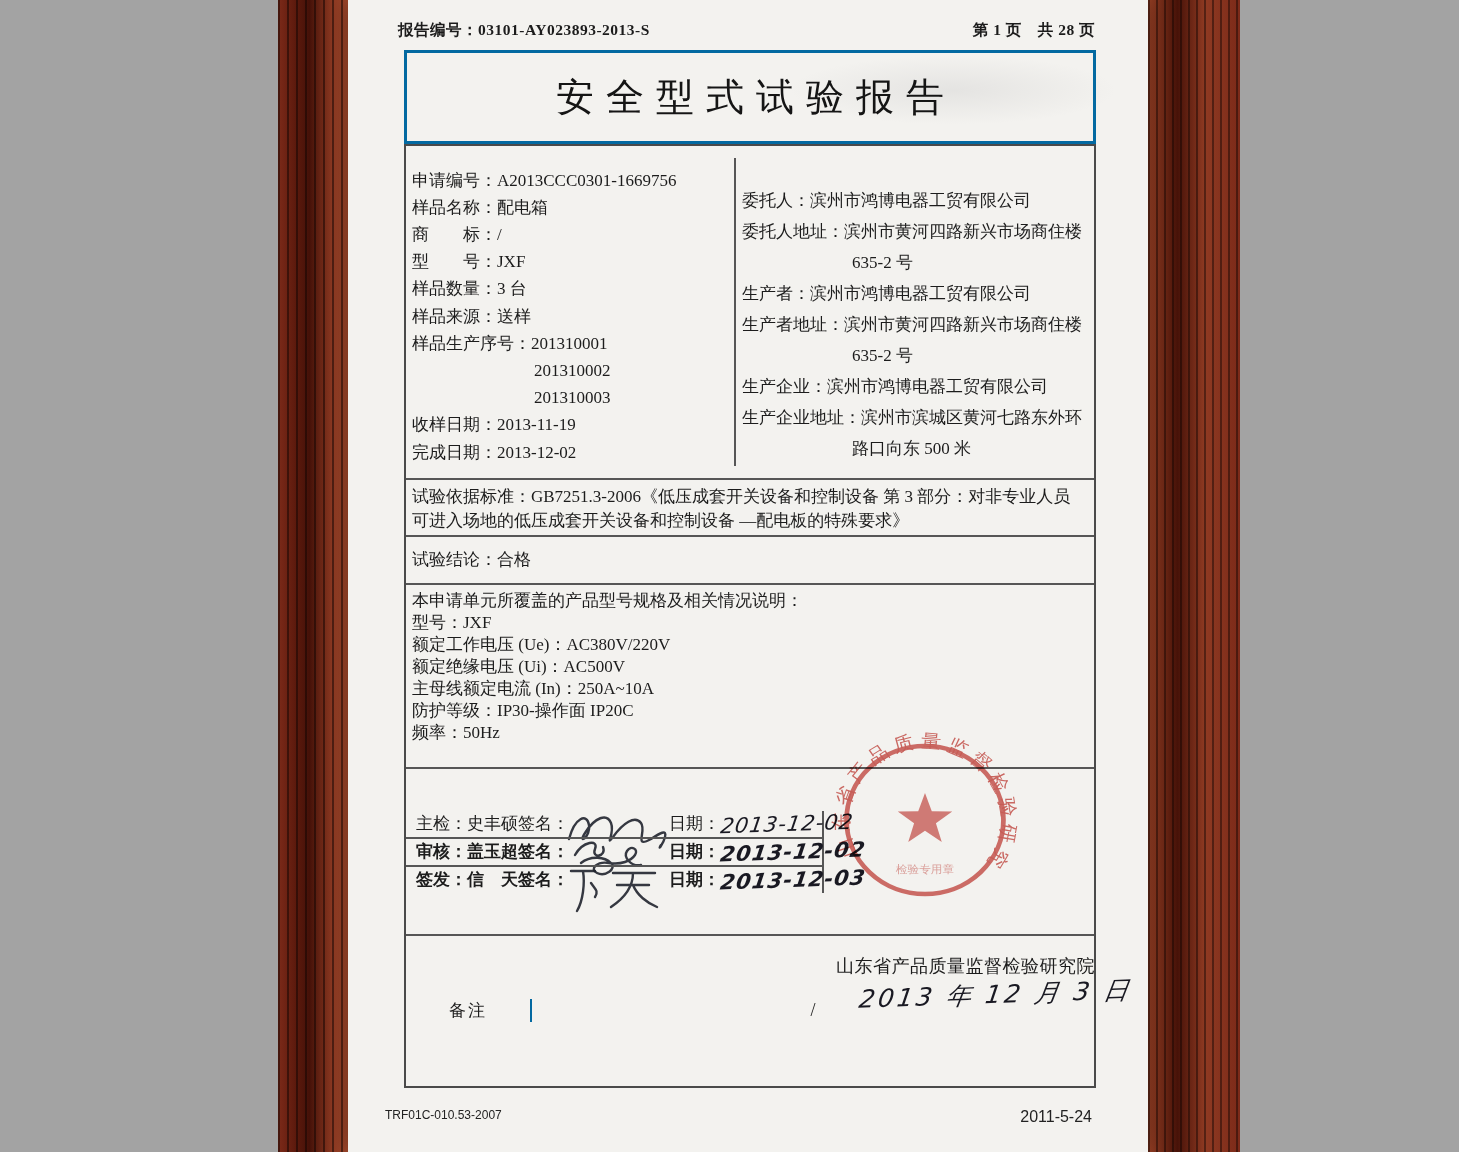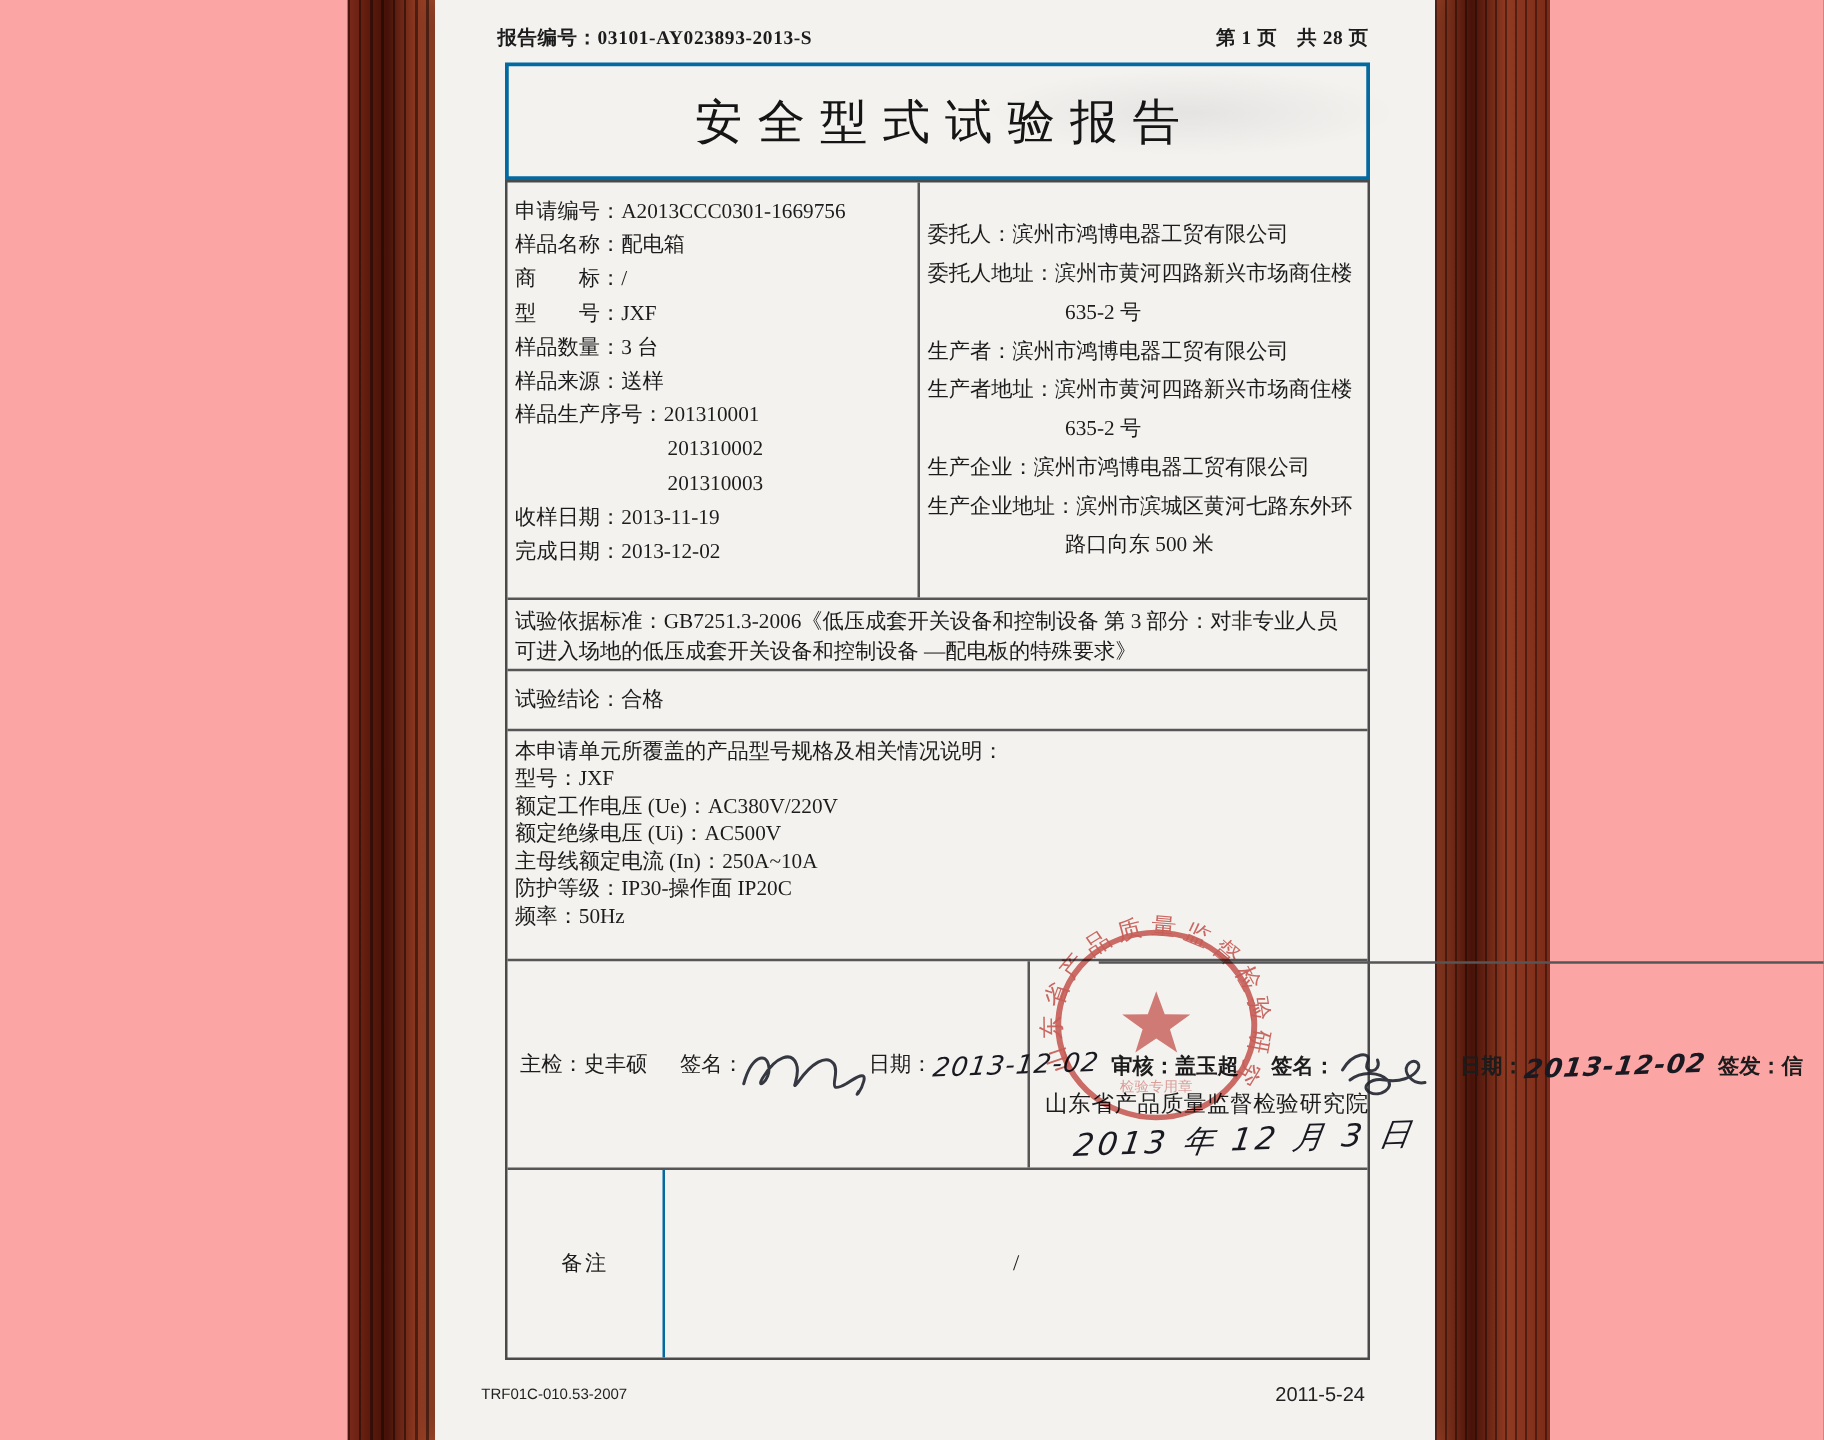--- a/index.html
+++ b/index.html
@@ -1,17 +1,17 @@
 <!DOCTYPE html>
 <html><head>
 <meta charset="utf-8">
 <style>
   html,body{margin:0;padding:0;}
   body{font-family:"Liberation Serif","DejaVu Serif",serif;background:#7c2a19;}
-  .scene{position:relative;width:1459px;height:1152px;overflow:hidden;background:#fca5a5;}
+  .scene{position:relative;width:1459px;height:1152px;overflow:hidden;background:#a3a3a3;}
 
   
   .band{position:absolute;top:0;bottom:0;}
   .band-left{left:278px;width:70px;
     background:
       repeating-linear-gradient(90deg, rgba(15,4,2,.5) 0 2px, rgba(15,4,2,0) 2px 9px),
       linear-gradient(90deg,#7c2a19 0%,#5d1a0d 25%,#451108 45%,#8f3a22 78%,#a4492c 100%);}
   .band-right{left:1148px;width:92px;
     background:
       repeating-linear-gradient(90deg, rgba(15,4,2,.45) 0 2px, rgba(15,4,2,0) 2px 8px),
@@ -25,38 +25,38 @@
 
   .page-header{position:absolute;left:50px;top:20px;width:697px;display:flex;
     justify-content:space-between;font-size:15.5px;font-weight:bold;letter-spacing:.5px;}
 
   .title-box{position:absolute;left:56px;top:50px;width:692px;height:94px;border:3px solid #0369a1;
     box-sizing:border-box;display:flex;align-items:center;justify-content:center;}
   .title-box .t{font-size:38px;letter-spacing:12px;text-indent:12px;color:#151515;}
 
   .main-table{position:absolute;left:56px;top:144px;width:692px;height:944px;border:2px solid #4a4a4a;
     box-sizing:border-box;display:flex;flex-direction:column;font-size:17px;}
-  .sec{box-sizing:border-box;}
+  .sec{box-sizing:border-box;align-items:center;}
   .sec + .sec{border-top:2px solid #565656;}
 
   .sec-info{height:333px;display:flex;}
   .info-left{width:330px;border-right:2px solid #565656;box-sizing:border-box;
     padding:9px 2px 0 6px;line-height:27.2px;}
   .info-right{flex:1;padding:26px 12px 0 6px;line-height:31px;}
   .row-line{white-space:nowrap;}
   .cont-l{padding-left:122px;}
   .cont-r{padding-left:110px;}
 
   .sec-standard{height:58px;padding:5px 8px 0 6px;line-height:24px;}
   .sec-conclusion{height:48px;padding:11px 8px 0 6px;}
   .sec-coverage{height:185px;padding:5px 8px 0 6px;line-height:22px;}
 
   .sec-sign{height:167px;display:flex;}
   .sign-left{width:418px;border-right:2px solid #565656;box-sizing:border-box;
-    display:flex;flex-direction:row;}
+    display:flex;flex-direction:column;}
   .sign-row{flex:1;display:flex;align-items:center;padding-left:10px;box-sizing:border-box;overflow:visible;}
   .sign-row + .sign-row{border-top:2px solid #565656;font-weight:bold;}
   .role-name{width:128px;white-space:nowrap;}
   .sign-label{white-space:nowrap;}
   .scribble{width:112px;height:52px;margin:-6px -4px -20px -8px;overflow:visible;}
   .date-label{white-space:nowrap;}
   .hand{font-family:"DejaVu Sans",sans-serif;font-style:italic;display:inline-block;
     transform:skewX(-10deg) rotate(-2deg);color:#191922;}
   .sig-date{font-size:21px;letter-spacing:1px;margin-left:1px;white-space:nowrap;}
 

